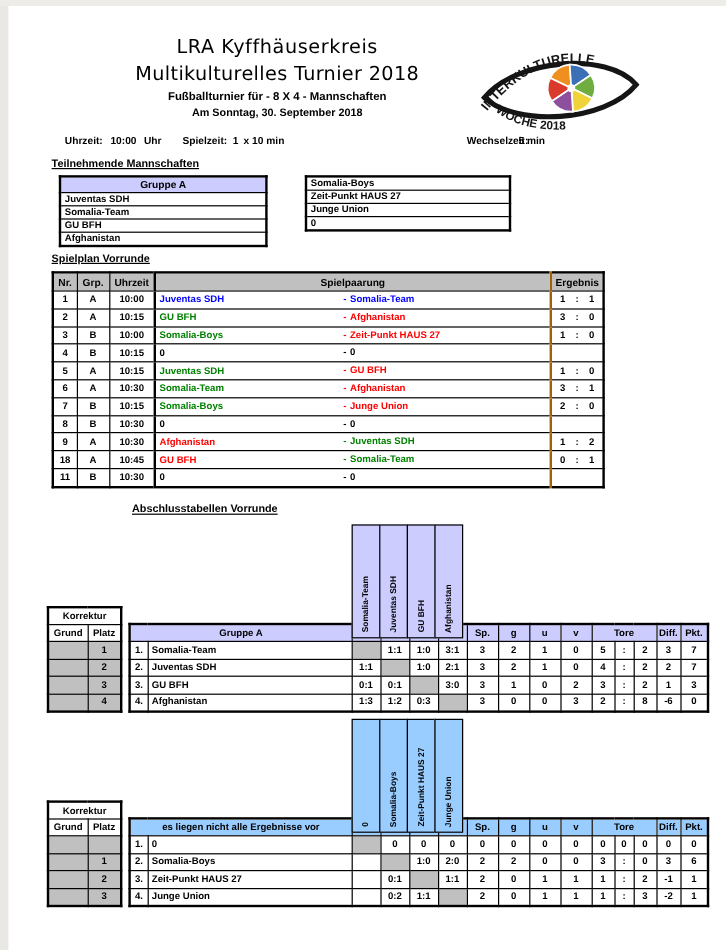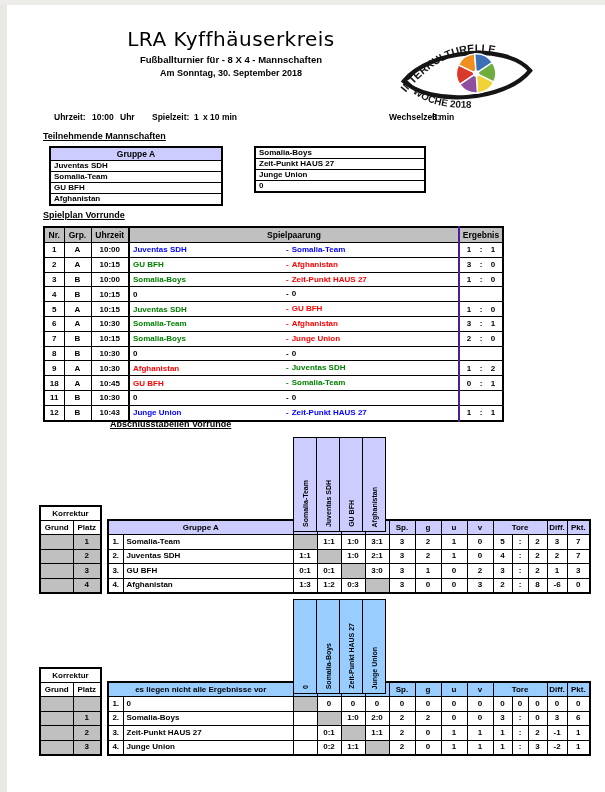--- a/index.html
+++ b/index.html
@@ -4,21 +4,21 @@
 <style>
   html,body{margin:0;padding:0;}
   body{width:605px;height:792px;background:#ffffff;position:relative;overflow:hidden;
        font-family:"Liberation Sans",sans-serif;color:#000;}
   .abs{position:absolute;}
   .edge-left{left:0;top:0;width:7px;height:792px;background:#e9e8e4;}
   .edge-top{left:0;top:0;width:605px;height:5px;background:#edece8;}
 
   
   .doc-header{left:0;top:27px;width:462px;text-align:center;}
-  .t1{font-family:"DejaVu Sans",sans-serif;font-size:20px;line-height:24px;letter-spacing:.5px;}
+  .t1{font-family:"DejaVu Sans",sans-serif;font-size:16px;line-height:24px;letter-spacing:.5px;}
   .t2{font-family:"DejaVu Sans",sans-serif;font-size:16px;line-height:21px;letter-spacing:.3px;}
   .s1{font-size:9.5px;font-weight:bold;line-height:14px;margin-top:2px;}
   .s2,.s3{font-size:9px;font-weight:bold;line-height:13px;}
   .logo{left:396px;top:34px;width:140px;height:84px;transform:rotate(-4deg);}
 
   
   .info span{position:absolute;top:112px;font-size:8.5px;font-weight:bold;white-space:nowrap;}
   .i-uhr-l{left:54px;} .i-uhr-v{left:92px;} .i-uhr-u{left:120px;}
   .i-spz-l{left:152px;} .i-spz-v{left:194px;} .i-spz-u{left:203px;}
   .i-wz-l{left:373px;margin-left:16px;} .i-wz-v{left:432px;}
@@ -32,21 +32,21 @@
           padding:0 0 0 3px;overflow:hidden;white-space:nowrap;}
   .grp .head{text-align:center;padding:0;height:12px;line-height:12px;font-size:8.5px;}
   .bg-a{background:#ccccff;} .bg-b{background:#99ccff;}
 
   
   .sched{border:2px solid #000;width:459px;}
   .sched td{border:1px solid #000;font-size:8px;font-weight:bold;height:13.8px;line-height:13px;
             padding:0;overflow:hidden;white-space:nowrap;text-align:center;}
   .sched tr.hd td{background:#c0c0c0;height:14px;font-size:8.5px;}
   .sched td.pair{text-align:left;position:relative;border-left:2px solid #000;}
-  .sched td.erg{border-left:2px solid #4c1d95;}
+  .sched td.erg{border-left:2px solid #a16207;}
   .pair .home{margin-left:3px;}
   .pair .away{position:absolute;left:156px;top:0;display:flex;gap:3px;}
   .ergbox{display:flex;align-items:center;}
   .ergbox .sc{flex:1;text-align:center;} .ergbox .sp{width:6px;text-align:center;}
 
   
   .stand-wrap{width:551px;height:149px;}
   .korr{position:absolute;left:0;top:68px;border:2px solid #000;}
   .korr td{border:1px solid #000;font-size:8px;font-weight:bold;text-align:center;padding:0;
            height:13px;line-height:12px;}
@@ -66,20 +66,21 @@
          white-space:nowrap;padding-top:4px;}
 </style>
 </head>
 <body>
 
 <div class="abs edge-left"></div>
 <div class="abs edge-top"></div>
 
 <div class="abs doc-header">
   <div class="t1">LRA Kyffhäuserkreis</div>
+  <div class="t2">Multikulturelles Turnier 2018</div>
   <div class="s1">Fußballturnier für - 8 X 4 - Mannschaften</div>
   <div class="s2">Am Sonntag, 30. September 2018</div>
 </div>
 
 <div class="abs logo">
   <svg width="140" height="84" viewBox="0 0 150 90">
     <defs>
       <path id="arcT" d="M 8 60 Q 72 -10 144 42" fill="none"></path>
       <path id="arcB" d="M 14 56 Q 42 86 116 78" fill="none"></path>
     </defs>
@@ -370,39 +371,20 @@
       <span class="away">
             <span style="color: rgb(0, 0, 0);">-</span>
             <span style="color: rgb(0, 0, 0);">0</span>
           </span>
     </td>
     <td class="erg">
           <div class="ergbox">
             <span class="sc"></span>
             <span class="sp"></span>
             <span class="sc"></span>
-          </div>
-        </td>
-  </tr>
-  <tr>
-    <td>12</td>
-    <td>B</td>
-    <td>10:43</td>
-    <td class="pair">
-      <span class="home" style="color: rgb(0, 0, 255);">Junge Union</span>
-      <span class="away">
-            <span style="color: rgb(0, 0, 255);">-</span>
-            <span style="color: rgb(0, 0, 255);">Zeit-Punkt HAUS 27</span>
-          </span>
-    </td>
-    <td class="erg">
-          <div class="ergbox">
-            <span class="sc">1</span>
-            <span class="sp">:</span>
-            <span class="sc">1</span>
           </div>
         </td>
   </tr>
 </tbody>
   </table>
 
 <div class="abs heading" style="left:110px;top:419px;">Abschlusstabellen Vorrunde</div>
 
 <div class="abs stand-wrap" style="left:39px;top:437px;">
   <table class="korr">

